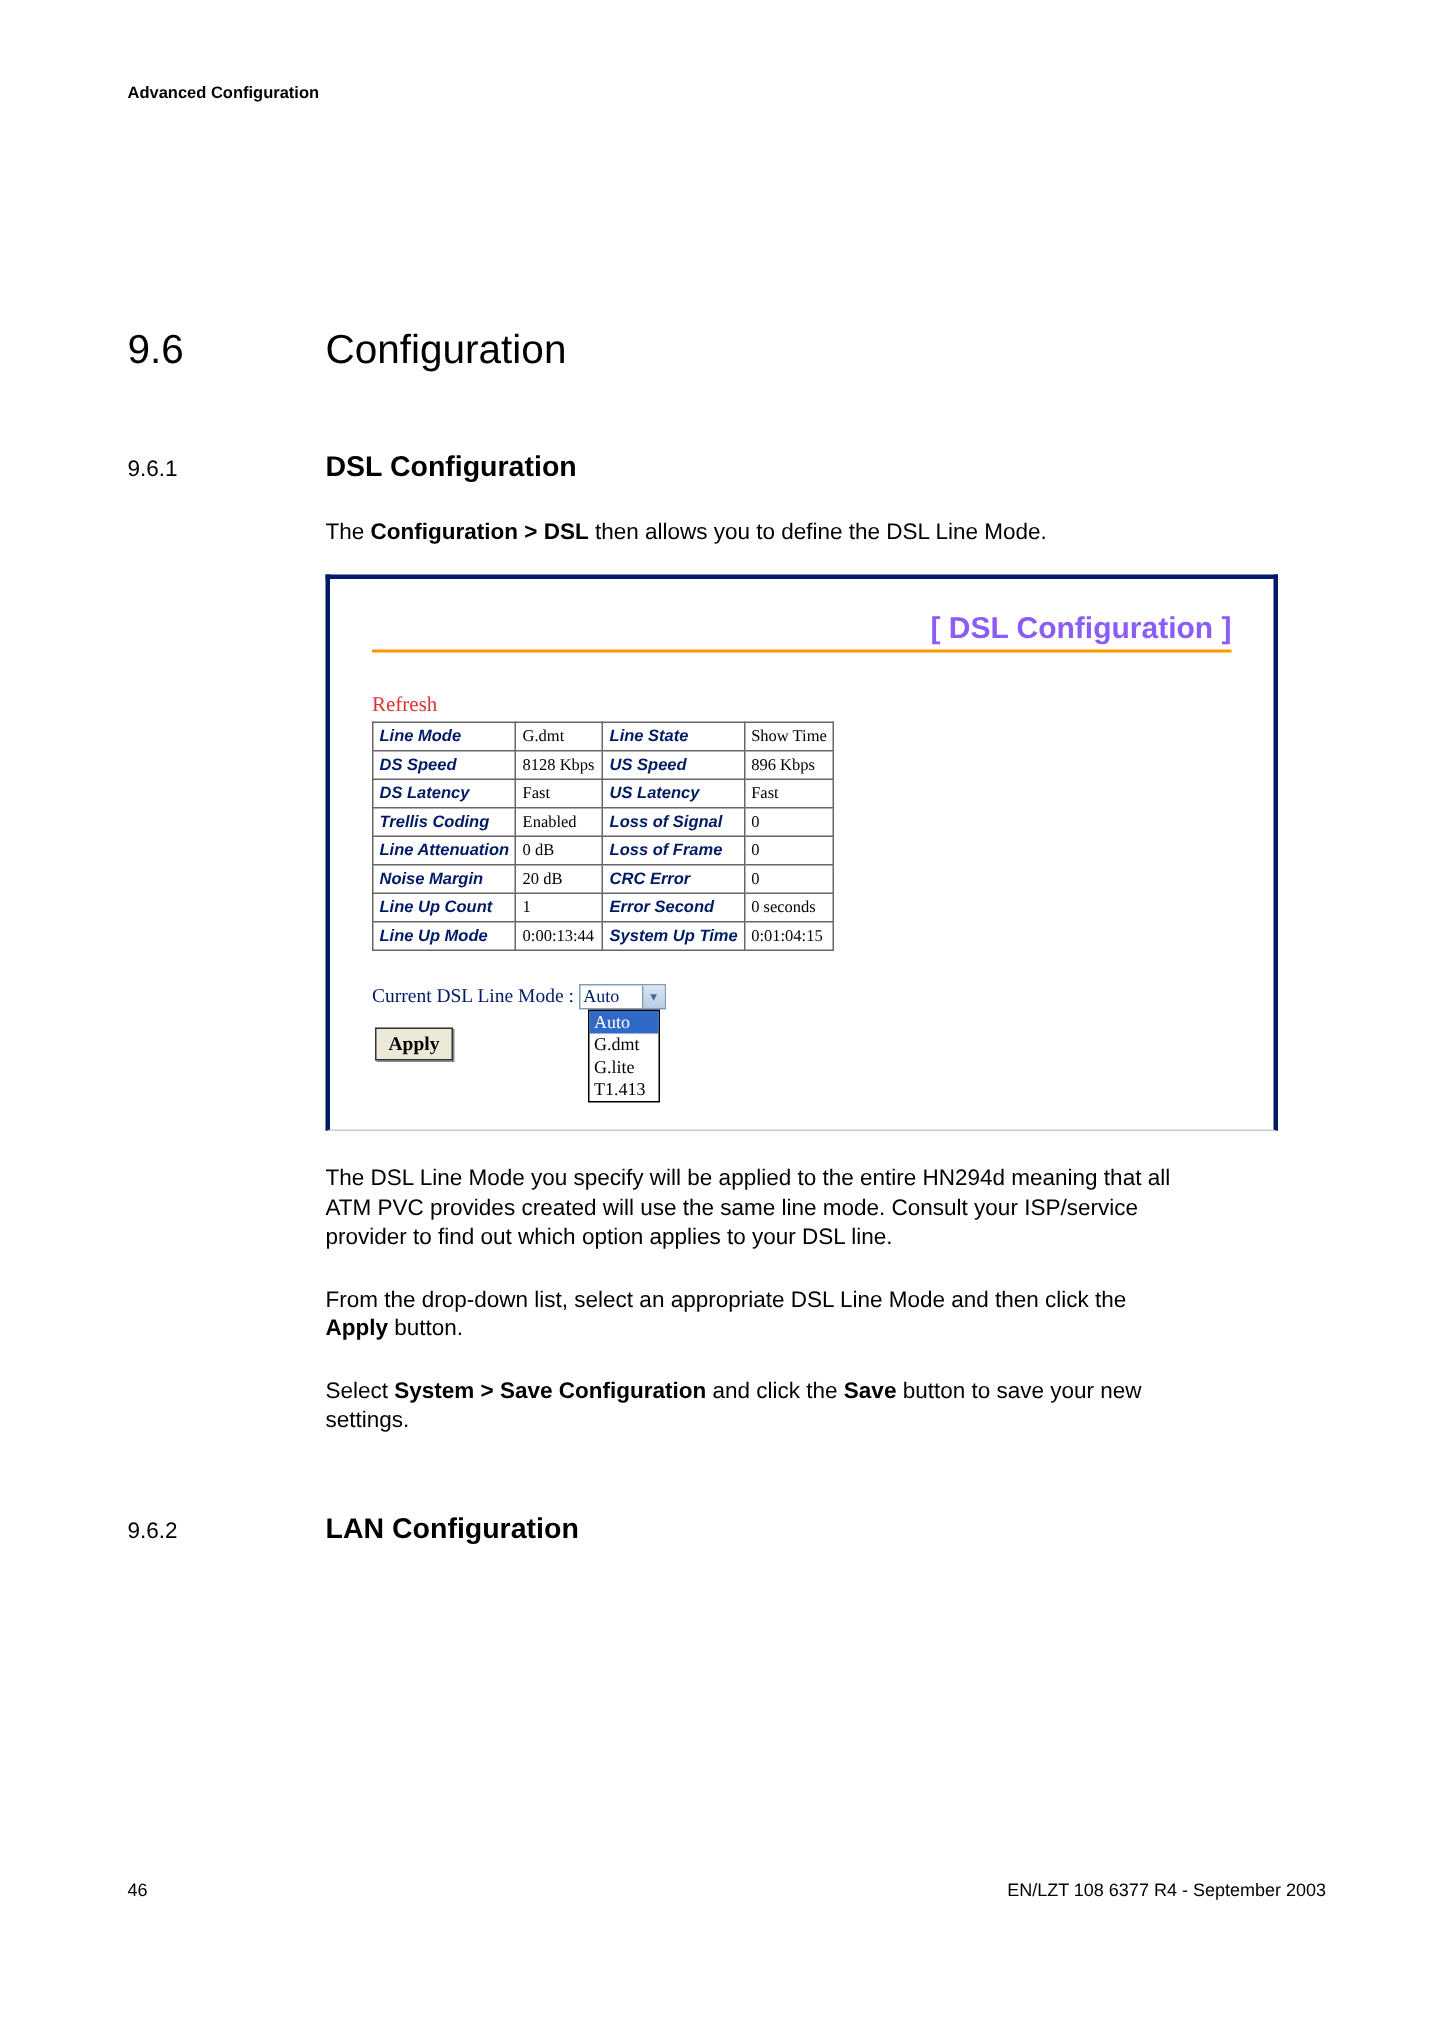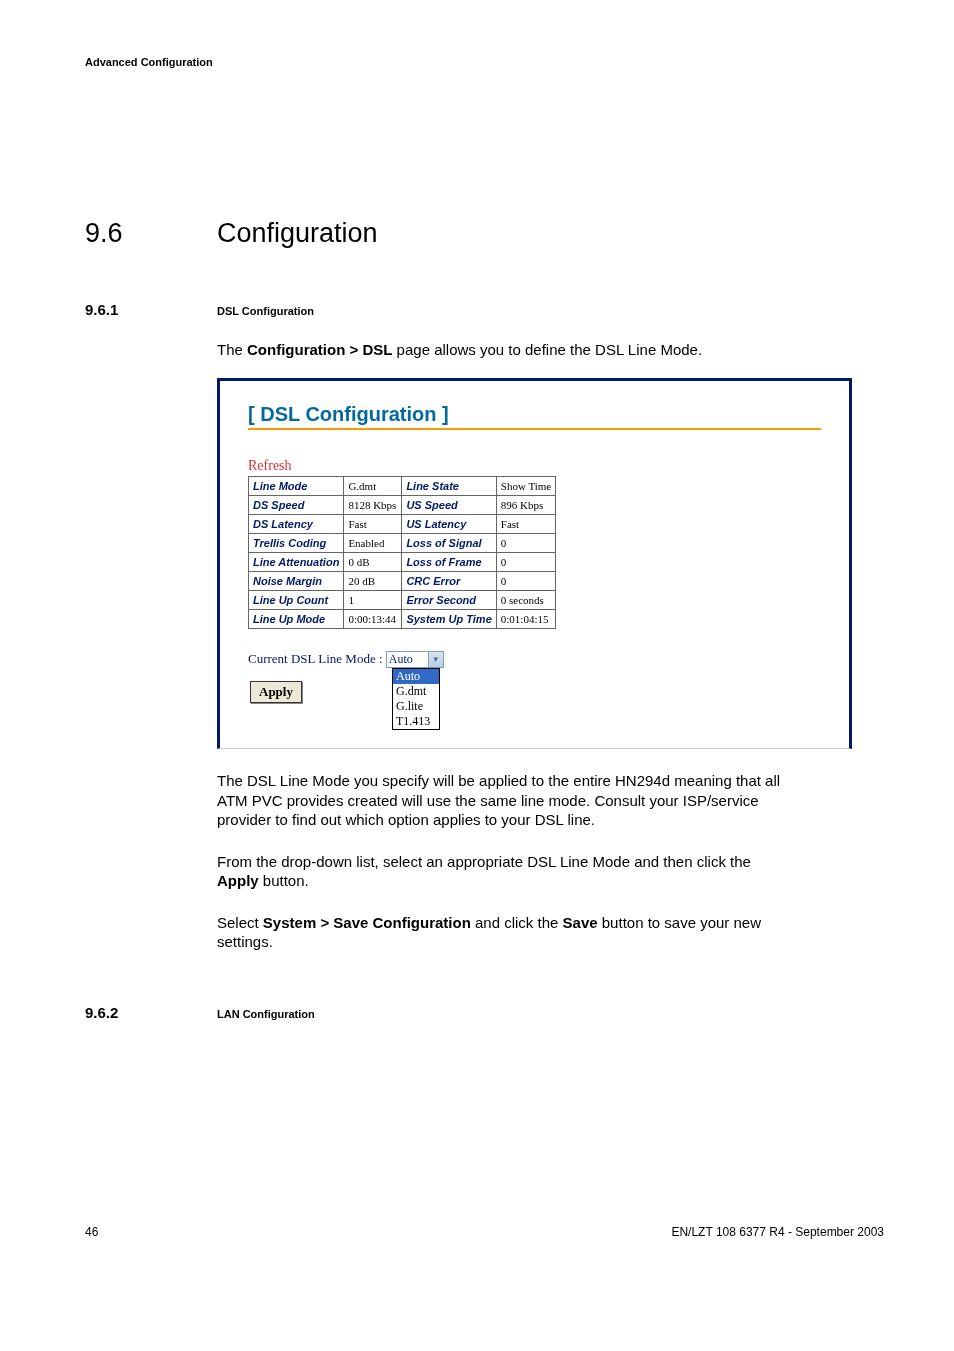--- a/index.html
+++ b/index.html
@@ -32,25 +32,25 @@
       font-size: 27px;
       font-weight: normal;
     }
     .subsection {
       margin-top: 52px;
       display: flex;
       align-items: baseline;
     }
     .subsection .num {
       font-size: 15px;
-      font-weight: bold;
+      font-weight: normal;
       width: 132px;
     }
     .subsection .title {
-      font-size: 11px;
+      font-size: 19px;
       font-weight: bold;
     }
     .bodytext {
       margin-left: 132px;
       margin-top: 22px;
       font-size: 15px;
       line-height: 1.3;
       max-width: 570px;
     }
     .bodytext .bold { font-weight: bold; }
@@ -59,24 +59,25 @@
       margin-top: 18px;
       width: 635px;
       border-top: 3px solid #001a66;
       border-left: 3px solid #001a66;
       border-right: 3px solid #001a66;
       border-bottom: 1px solid #ccc;
       padding: 22px 28px 18px 28px;
       background: #fff;
     }
     .panel-title {
-      color: #0369a1;
+      color: #8b5cf6;
       font-family: "Trebuchet MS", Arial, sans-serif;
       font-weight: bold;
       font-size: 20px;
+      text-align: right;
     }
     .panel-rule {
       height: 2px;
       background: #ff9900;
       margin-top: 2px;
       width: 100%;
     }
     .refresh-link {
       color: #dd3333;
       font-family: "Times New Roman", serif;
@@ -162,21 +163,21 @@
       padding: 2px 8px;
       font-family: "Times New Roman", serif;
       font-size: 13px;
       font-weight: bold;
       background: #ece9d8;
     }
     .apply-wrap { position: relative; }
     .apply-pos { position: absolute; left: 2px; top: 14px; }
     .footer {
       position: absolute;
-      bottom: 112px;
+      bottom: 84px;
       left: 85px;
       right: 70px;
       display: flex;
       justify-content: space-between;
       font-size: 12px;
     }
   </style>
 </head>
 <body>
 
@@ -187,21 +188,21 @@
     <span class="num">9.6</span>
     <span class="title">Configuration</span>
   </div>
 
   <div class="subsection">
     <span class="num">9.6.1</span>
     <span class="title">DSL Configuration</span>
   </div>
 
   <p class="bodytext">
-    <span>The </span><span class="bold">Configuration &gt; DSL</span><span> page allows you to define the DSL Line Mode.</span>
+    <span>The </span><span class="bold">Configuration &gt; DSL</span><span> then allows you to define the DSL Line Mode.</span>
   </p>
 
   <div class="screenshot-frame">
     <div class="panel-title">[ DSL Configuration ]</div>
     <div class="panel-rule"></div>
     <span class="refresh-link">Refresh</span>
 
     <table class="dsl-table">
       <tbody id="dsl-tbody">
           <tr>

